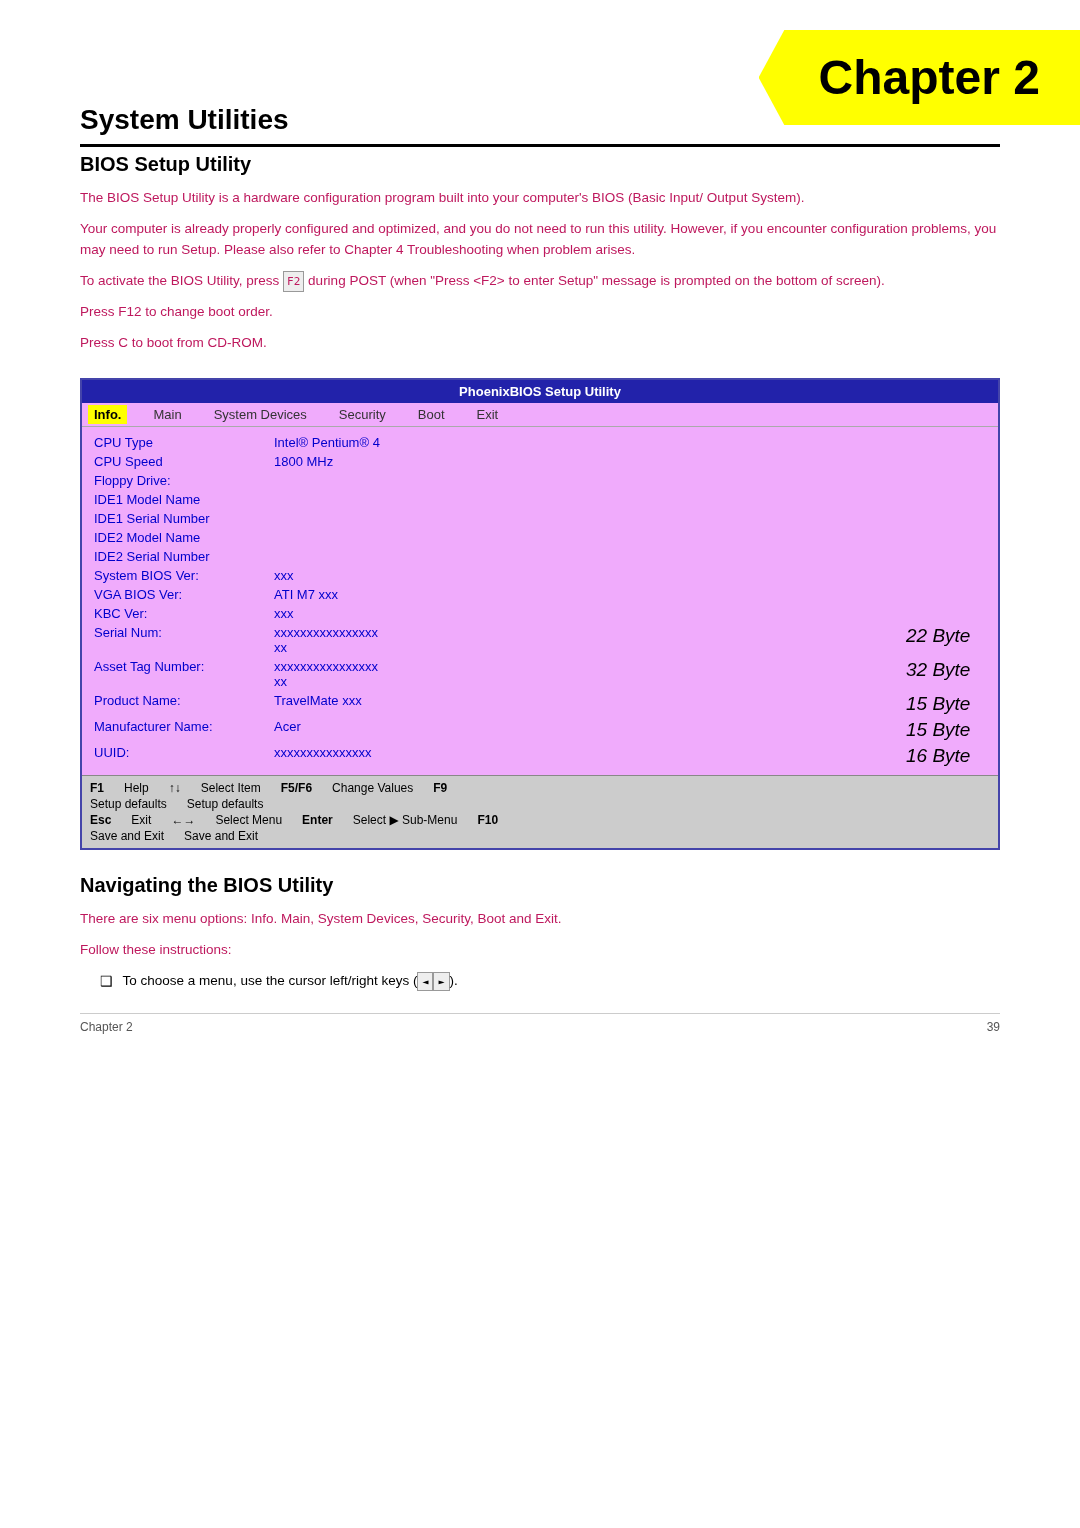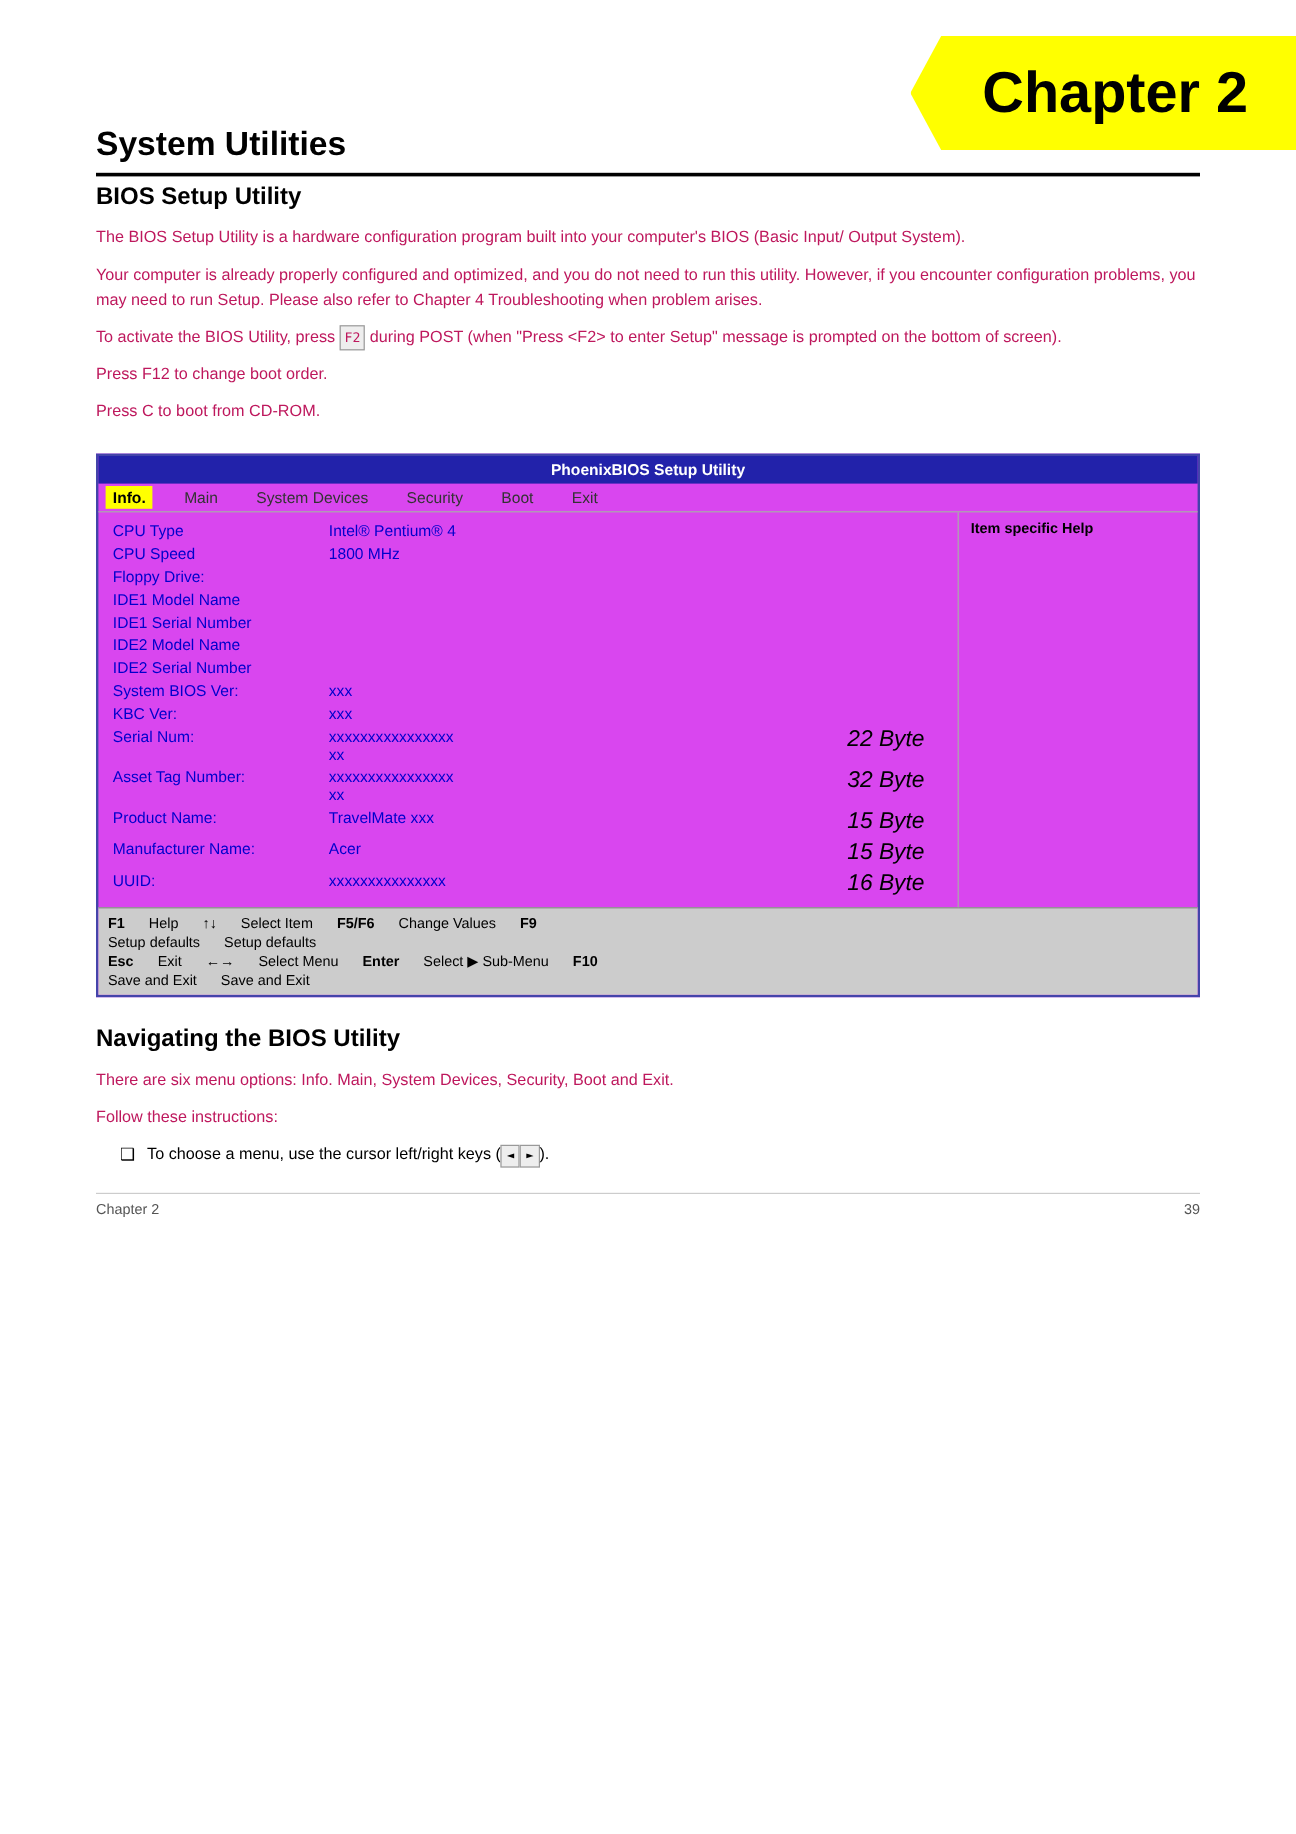--- a/index.html
+++ b/index.html
@@ -64,21 +64,21 @@
       background: #eee;
       font-size: 11px;
       padding: 1px 3px;
       font-family: monospace;
     }
 
     
     .bios-box {
       border: 2px solid #4444aa;
       margin: 24px 0;
-      background: #d946ef;
+      background: #f0abfc;
       font-size: 13px;
     }
 
     .bios-title-bar {
       background: #2222aa;
       color: #fff;
       text-align: center;
       font-weight: bold;
       padding: 4px 0;
       font-size: 13px;
@@ -291,20 +291,24 @@
           </div>
           <div class="bios-row">
             <span class="bios-label">IDE2 Serial Number</span>
             <span class="bios-value"></span>
           </div>
           <div class="bios-row">
             <span class="bios-label">System BIOS Ver:</span>
             <span class="bios-value">xxx</span>
           </div>
           <div class="bios-row">
+            <span class="bios-label">VGA BIOS Ver:</span>
+            <span class="bios-value">ATI M7 xxx</span>
+          </div>
+          <div class="bios-row">
             <span class="bios-label">KBC Ver:</span>
             <span class="bios-value">xxx</span>
           </div>
           <div class="bios-row">
             <span class="bios-label">Serial Num:</span>
             <span class="bios-value">xxxxxxxxxxxxxxxx<br>xx</span>
             <span class="bios-value-extra">22 Byte</span>
           </div>
           <div class="bios-row">
             <span class="bios-label">Asset Tag Number:</span>
@@ -321,23 +325,20 @@
             <span class="bios-value">Acer</span>
             <span class="bios-value-extra">15 Byte</span>
           </div>
           <div class="bios-row">
             <span class="bios-label">UUID:</span>
             <span class="bios-value">xxxxxxxxxxxxxxx</span>
             <span class="bios-value-extra">16 Byte</span>
           </div>
         </div>
 
-      <div class="bios-right">
-        <div class="bios-right-title">Item specific Help</div>
-      </div>
     </div>
 
     <div class="bios-footer" id="bios-footer">
     <div class="bios-footer-row">
           <span class="bios-footer-key">F1</span>
           <span class="bios-footer-desc">  Help</span>
           <span class="bios-footer-key">  ↑↓</span>
           <span class="bios-footer-desc">  Select Item</span>
           <span class="bios-footer-key">  F5/F6</span>
           <span class="bios-footer-desc"> Change Values</span>

